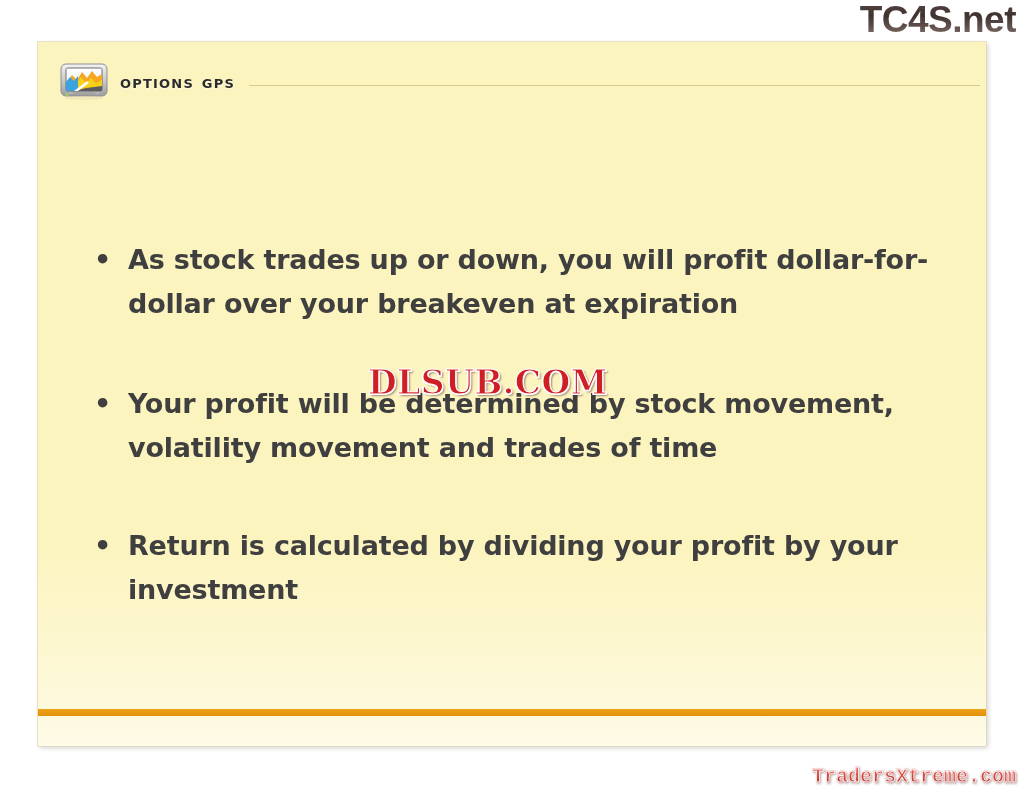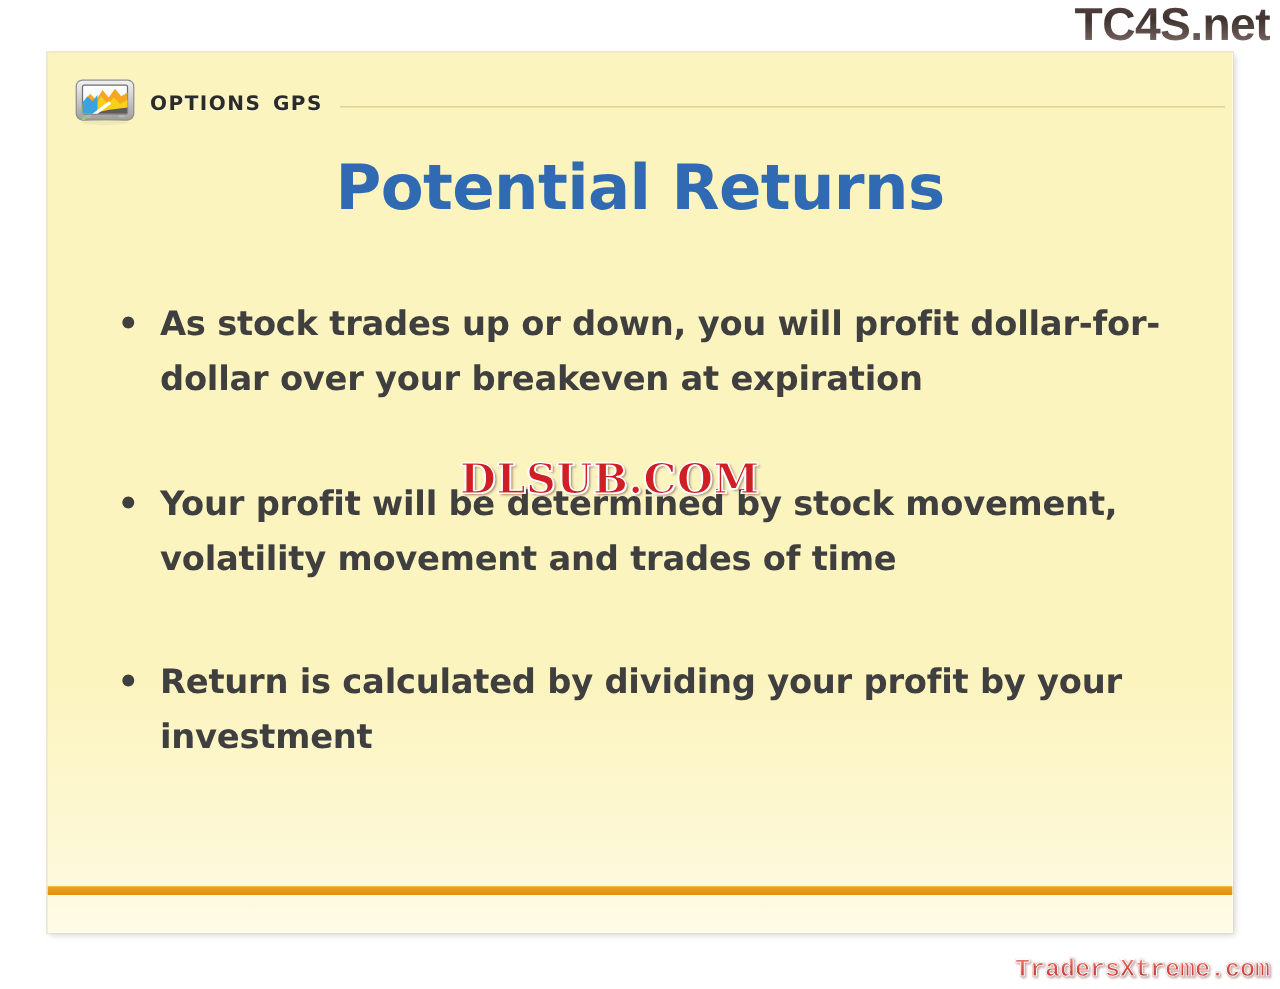--- a/index.html
+++ b/index.html
@@ -63,21 +63,21 @@
     height: 38px;
     margin-left: 22px;
     flex: 0 0 auto;
   }
   .logo-device svg { display: block; }
 
   .logo-wordmark {
     margin-left: 12px;
     font-family: "DejaVu Sans", sans-serif;
     font-weight: bold;
-    font-size: 23px;
+    font-size: 19px;
     letter-spacing: 1.2px;
     color: #2b2b2b;
     font-variant: small-caps;
     text-transform: lowercase;
     white-space: nowrap;
     text-shadow: 0 1px 0 rgba(255,255,255,0.6);
   }
   .header-rule {
     flex: 1 1 auto;
     height: 1px;
@@ -239,21 +239,20 @@
         <circle cx="7" cy="32.5" r="1.6" fill="#9ccb6a"></circle>
         <ellipse cx="24" cy="36" rx="19" ry="2" fill="#e6dfae" opacity="0.55"></ellipse>
       </svg>
     </div>
 
     <div class="logo-wordmark">Options GPS</div>
 
     <div class="header-rule"></div>
   </div>
 
-  <div class="slide-title">Potential Returns</div>
 
   <div class="bullets">
 
     <div class="bullet">
       <span class="bullet-marker">•</span>
       <span class="bullet-text">As stock trades up or down, you will profit dollar-for-dollar over your breakeven at expiration</span>
     </div>
 
     <div class="b-gap-1"></div>
 

